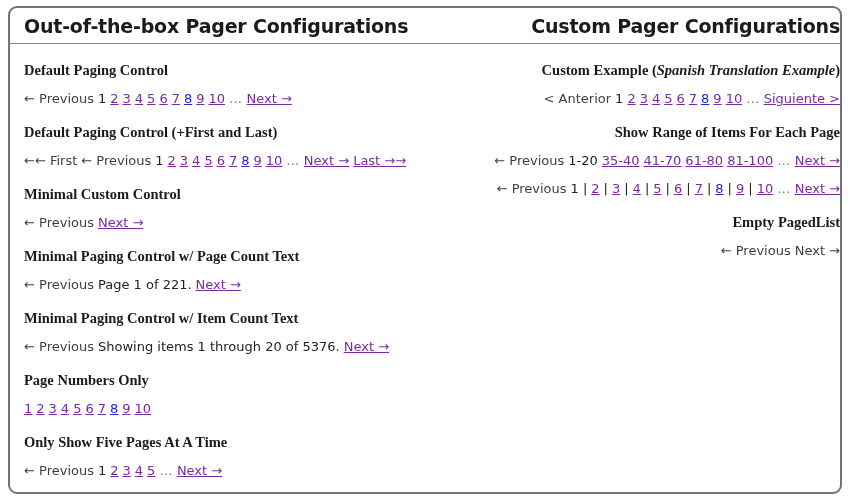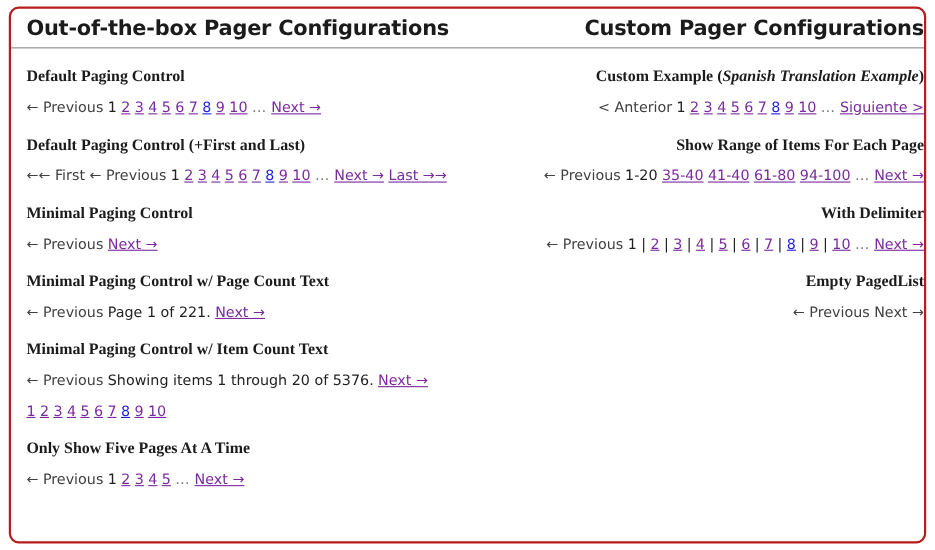--- a/index.html
+++ b/index.html
@@ -17,21 +17,21 @@
     color: #1a1a1a;
   }
 
   #page-frame {
     box-sizing: border-box;
     position: absolute;
     left: 8px;
     top: 6px;
     width: 834px;
     height: 488px;
-    border: 2px solid #b91c1c;
+    border: 2px solid #737373;
     border-radius: 9px;
     background: #ffffff;
     padding: 0;
   }
 
   .header-row {
     display: flex;
     padding: 6px 0 0 0;
   }
   .header-cell {
@@ -137,35 +137,35 @@
   </div>
 
   <hr class="head-rule">
 
   <div class="columns">
     <div class="column col-left" id="left-col">
         <h3 class="block-title">Default Paging Control</h3>
         <div class="pager"><span class="pg pg-disabled">← Previous</span><span class="pg pg-current">1</span><a class="pg pg-link" href="#">2</a><a class="pg pg-link" href="#">3</a><a class="pg pg-link" href="#">4</a><a class="pg pg-link" href="#">5</a><a class="pg pg-link" href="#">6</a><a class="pg pg-link" href="#">7</a><a class="pg pg-link unvisited" href="#">8</a><a class="pg pg-link" href="#">9</a><a class="pg pg-link" href="#">10</a><span class="pg pg-ellipsis">…</span><a class="pg pg-link" href="#">Next →</a></div>
         <h3 class="block-title">Default Paging Control (+First and Last)</h3>
         <div class="pager"><span class="pg pg-disabled">←← First</span><span class="pg pg-disabled">← Previous</span><span class="pg pg-current">1</span><a class="pg pg-link" href="#">2</a><a class="pg pg-link" href="#">3</a><a class="pg pg-link" href="#">4</a><a class="pg pg-link" href="#">5</a><a class="pg pg-link" href="#">6</a><a class="pg pg-link" href="#">7</a><a class="pg pg-link unvisited" href="#">8</a><a class="pg pg-link" href="#">9</a><a class="pg pg-link" href="#">10</a><span class="pg pg-ellipsis">…</span><a class="pg pg-link" href="#">Next →</a><a class="pg pg-link" href="#">Last →→</a></div>
-        <h3 class="block-title">Minimal Paging Control</h3>
+        <h3 class="block-title">Minimal Custom Control</h3>
         <div class="pager"><span class="pg pg-disabled">← Previous</span><a class="pg pg-link" href="#">Next →</a></div>
         <h3 class="block-title">Minimal Paging Control w/ Page Count Text</h3>
         <div class="pager"><span class="pg pg-disabled">← Previous</span><span class="pg pg-text">Page 1 of 221.</span><a class="pg pg-link" href="#">Next →</a></div>
         <h3 class="block-title">Minimal Paging Control w/ Item Count Text</h3>
         <div class="pager"><span class="pg pg-disabled">← Previous</span><span class="pg pg-text">Showing items 1 through 20 of 5376.</span><a class="pg pg-link" href="#">Next →</a></div>
+        <h3 class="block-title">Page Numbers Only</h3>
         <div class="pager"><a class="pg pg-link" href="#">1</a><a class="pg pg-link" href="#">2</a><a class="pg pg-link" href="#">3</a><a class="pg pg-link" href="#">4</a><a class="pg pg-link" href="#">5</a><a class="pg pg-link" href="#">6</a><a class="pg pg-link" href="#">7</a><a class="pg pg-link unvisited" href="#">8</a><a class="pg pg-link" href="#">9</a><a class="pg pg-link" href="#">10</a></div>
         <h3 class="block-title">Only Show Five Pages At A Time</h3>
         <div class="pager"><span class="pg pg-disabled">← Previous</span><span class="pg pg-current">1</span><a class="pg pg-link" href="#">2</a><a class="pg pg-link" href="#">3</a><a class="pg pg-link" href="#">4</a><a class="pg pg-link" href="#">5</a><span class="pg pg-ellipsis">…</span><a class="pg pg-link" href="#">Next →</a></div>
       </div>
     <div class="column col-right" id="right-col">
         <h3 class="block-title"><span>Custom Example (</span><em>Spanish Translation Example</em><span>)</span></h3>
         <div class="pager"><span class="pg pg-disabled">&lt; Anterior</span><span class="pg pg-current">1</span><a class="pg pg-link" href="#">2</a><a class="pg pg-link" href="#">3</a><a class="pg pg-link" href="#">4</a><a class="pg pg-link" href="#">5</a><a class="pg pg-link" href="#">6</a><a class="pg pg-link" href="#">7</a><a class="pg pg-link unvisited" href="#">8</a><a class="pg pg-link" href="#">9</a><a class="pg pg-link" href="#">10</a><span class="pg pg-ellipsis">…</span><a class="pg pg-link" href="#">Siguiente &gt;</a></div>
         <h3 class="block-title">Show Range of Items For Each Page</h3>
-        <div class="pager"><span class="pg pg-disabled">← Previous</span><span class="pg pg-current">1-20</span><a class="pg pg-link" href="#">35-40</a><a class="pg pg-link" href="#">41-40</a><a class="pg pg-link" href="#">61-80</a><a class="pg pg-link" href="#">94-100</a><span class="pg pg-ellipsis">…</span><a class="pg pg-link" href="#">Next →</a></div>
-        <h3 class="block-title">With Delimiter</h3>
+        <div class="pager"><span class="pg pg-disabled">← Previous</span><span class="pg pg-current">1-20</span><a class="pg pg-link" href="#">35-40</a><a class="pg pg-link" href="#">41-70</a><a class="pg pg-link" href="#">61-80</a><a class="pg pg-link" href="#">81-100</a><span class="pg pg-ellipsis">…</span><a class="pg pg-link" href="#">Next →</a></div>
         <div class="pager"><span class="pg pg-disabled">← Previous</span><span class="pg pg-current">1</span><span class="pg-delim">|</span><a class="pg pg-link" href="#">2</a><span class="pg-delim">|</span><a class="pg pg-link" href="#">3</a><span class="pg-delim">|</span><a class="pg pg-link" href="#">4</a><span class="pg-delim">|</span><a class="pg pg-link" href="#">5</a><span class="pg-delim">|</span><a class="pg pg-link" href="#">6</a><span class="pg-delim">|</span><a class="pg pg-link" href="#">7</a><span class="pg-delim">|</span><a class="pg pg-link unvisited" href="#">8</a><span class="pg-delim">|</span><a class="pg pg-link" href="#">9</a><span class="pg-delim">|</span><a class="pg pg-link" href="#">10</a><span class="pg pg-ellipsis">…</span><a class="pg pg-link" href="#">Next →</a></div>
         <h3 class="block-title">Empty PagedList</h3>
         <div class="pager"><span class="pg pg-disabled">← Previous</span><span class="pg pg-disabled">Next →</span></div>
       </div>
   </div>
 
 </div>
 
 </body></html>

